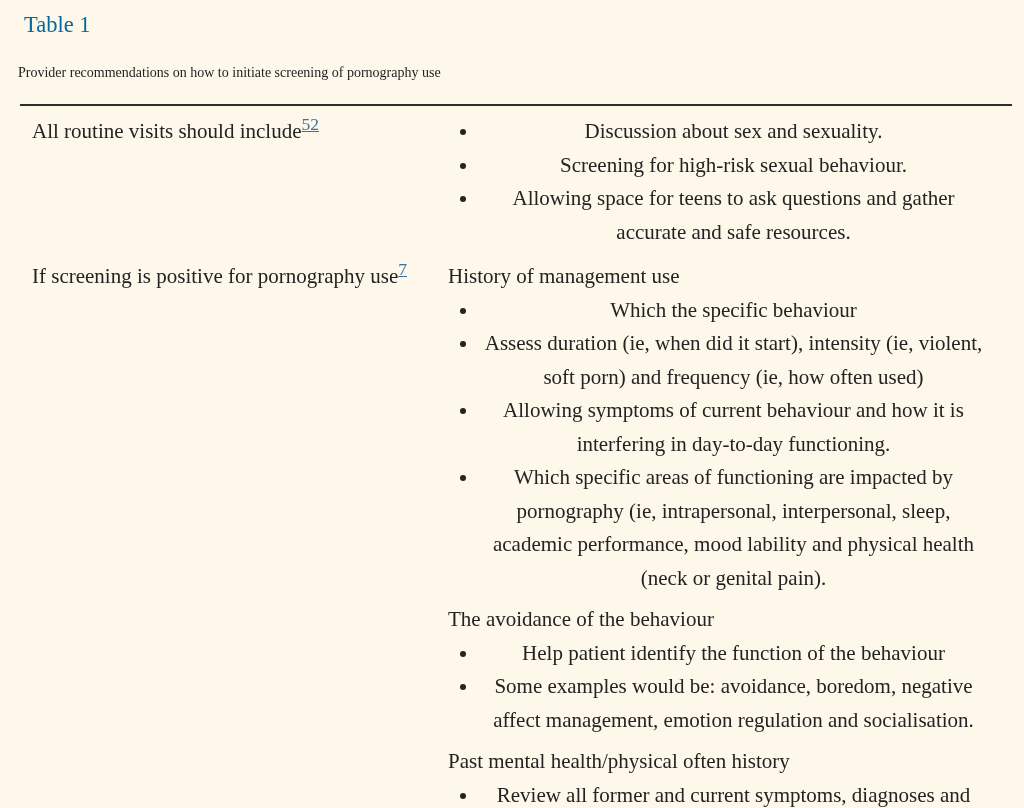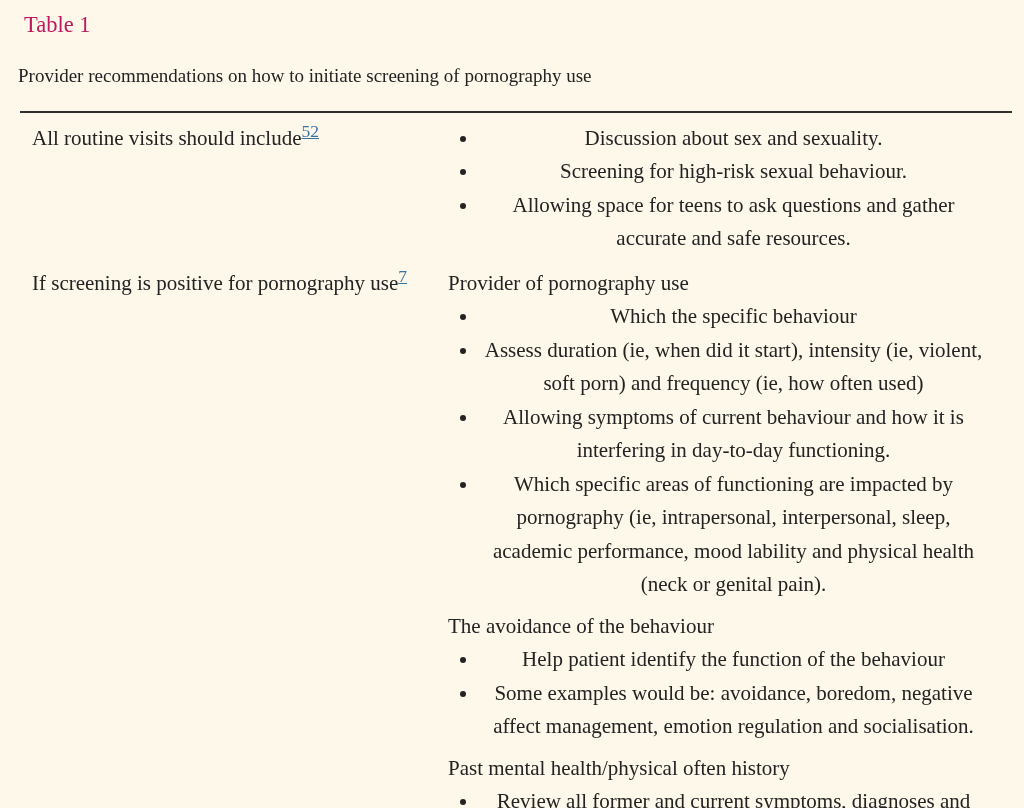--- a/index.html
+++ b/index.html
@@ -13,26 +13,26 @@
     background: #fdf8ea;
     color: #232323;
     font-family: "Liberation Serif", "DejaVu Serif", serif;
   }
   .container {
     padding: 10px 14px 0 18px;
   }
   .table-title {
     font-size: 22.5px;
     font-weight: 400;
-    color: #be185d;
+    color: #0369a1;
     margin: 2px 0 0 6px;
     line-height: 1.15;
   }
   .table-caption {
-    font-size: 19px;
+    font-size: 14px;
     margin: 26px 0 0 0;
     line-height: 1.3;
   }
   table.rec-table {
     border-collapse: collapse;
     table-layout: fixed;
     width: 992px;
     margin: 22px 0 0 2px;
     border-top: 2px solid #2e2e2e;
     font-size: 21px;
@@ -94,21 +94,21 @@
                 <li>Screening for high-risk sexual behaviour.</li>
                 <li>Allowing space for teens to ask questions and gather accurate and safe resources.</li>
               </ul>
             </div>
           </td>
         </tr>
         <tr>
           <td class="left-cell"><span>If screening is positive for pornography use</span><sup><a class="ref-link">7</a></sup></td>
           <td class="right-cell">
             <div class="section">
-              <p class="subheading">Provider of pornography use</p>
+              <p class="subheading">History of management use</p>
               <ul class="bullets">
                 <li>Which the specific behaviour</li>
                 <li>Assess duration (ie, when did it start), intensity (ie, violent, soft porn) and frequency (ie, how often used)</li>
                 <li>Allowing symptoms of current behaviour and how it is interfering in day-to-day functioning.</li>
                 <li>Which specific areas of functioning are impacted by pornography (ie, intrapersonal, interpersonal, sleep, academic performance, mood lability and physical health (neck or genital pain).</li>
               </ul>
             </div>
             <div class="section">
               <p class="subheading">The avoidance of the behaviour</p>
               <ul class="bullets">

